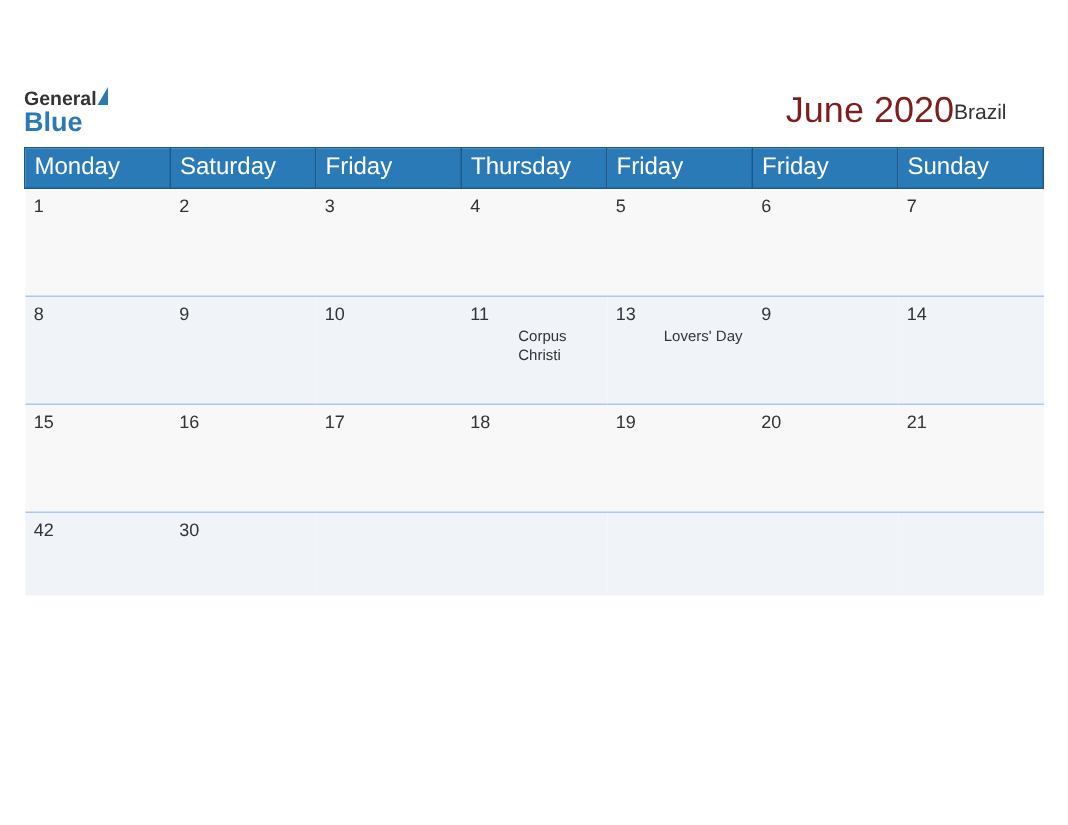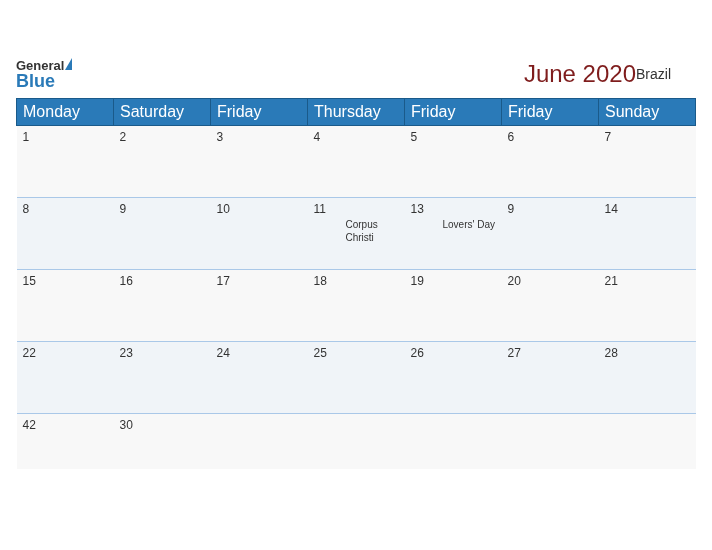--- a/index.html
+++ b/index.html
@@ -208,43 +208,20 @@
           <td>
             <span class="day-num">19</span>
           </td>
           <td>
             <span class="day-num">20</span>
           </td>
           <td>
             <span class="day-num">21</span>
           </td>
         </tr>
-        <tr>
-          <td>
-            <span class="day-num">22</span>
-          </td>
-          <td>
-            <span class="day-num">23</span>
-          </td>
-          <td>
-            <span class="day-num">24</span>
-          </td>
-          <td>
-            <span class="day-num">25</span>
-          </td>
-          <td>
-            <span class="day-num">26</span>
-          </td>
-          <td>
-            <span class="day-num">27</span>
-          </td>
-          <td>
-            <span class="day-num">28</span>
-          </td>
-        </tr>
         <tr class="last-row">
           <td>
             <span class="day-num">42</span>
           </td>
           <td>
             <span class="day-num">30</span>
           </td>
           <td></td>
           <td></td>
           <td></td>

